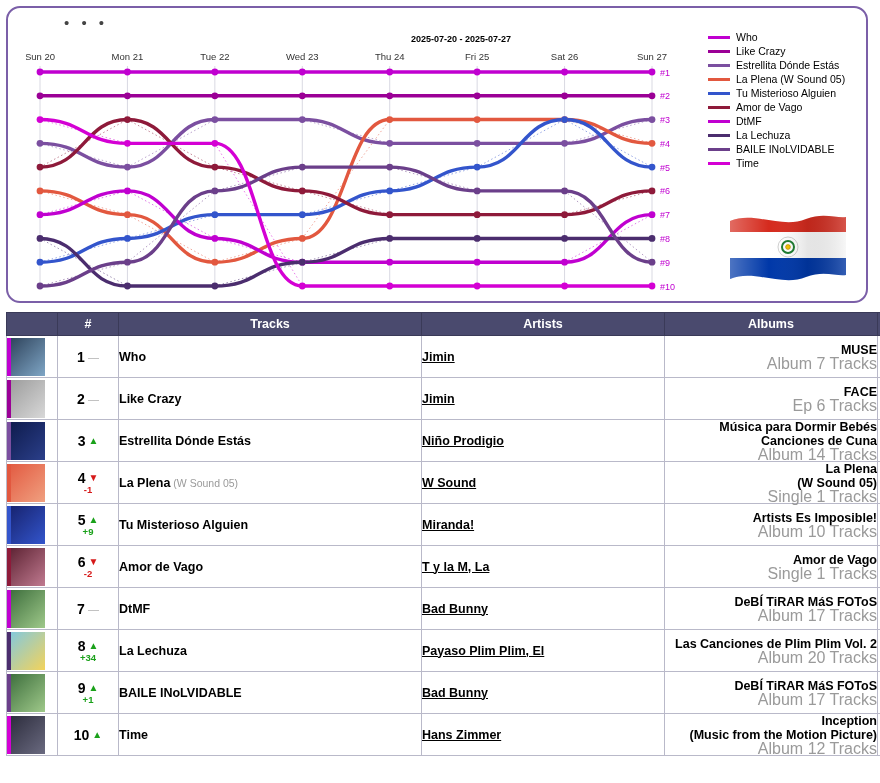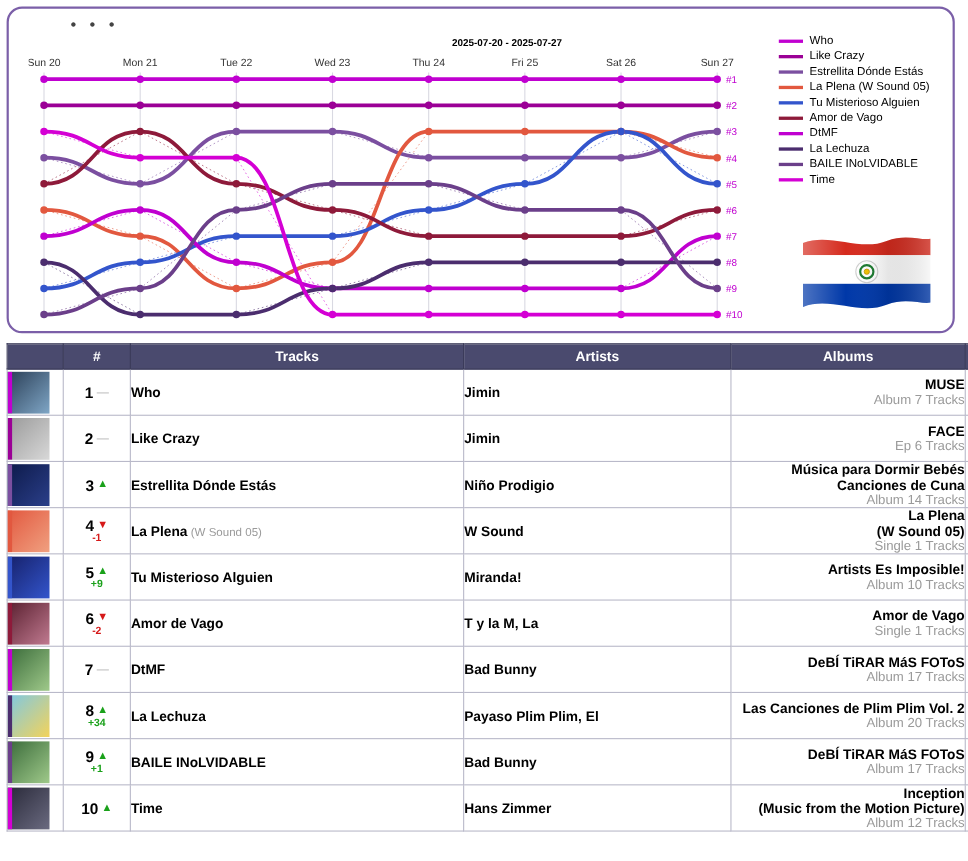--- a/index.html
+++ b/index.html
@@ -166,24 +166,24 @@
   .rank-delta {
     font-size: 9.5px;
     font-weight: bold;
     text-align: center;
     margin-top: -2px;
   }
   .delta-up { color: #1aa11a; }
   .delta-down { color: #d61919; }
   td.cell-track { padding-left: 8px; font-weight: bold; }
   .track-sub { font-weight: normal; color: #9a9a9a; font-size: 10.5px; }
-  td.cell-artist { padding-left: 8px; font-weight: bold; }
+  td.cell-artist { padding-left: 8px; font-weight: bold; text-decoration: underline; }
   td.cell-album { padding-left: 8px; text-align: right; }
   .album-name { font-weight: bold; color: #000; font-size: 12.5px; line-height: 14px; }
-  .album-meta { color: #9a9a9a; font-size: 12px; line-height: 13px; }
+  .album-meta { color: #9a9a9a; font-size: 16px; line-height: 13px; }
   td.cell-time { text-align: right; padding-right: 8px; font-size: 12.5px; }
   .rank-cellwrap { display:flex; flex-direction:column; align-items:center; justify-content:center; }
   .rank-line { display:flex; align-items:center; justify-content:center; }
 </style>
 </head>
 <body>
 
 <div id="page">
 
   <div class="chart-panel">

